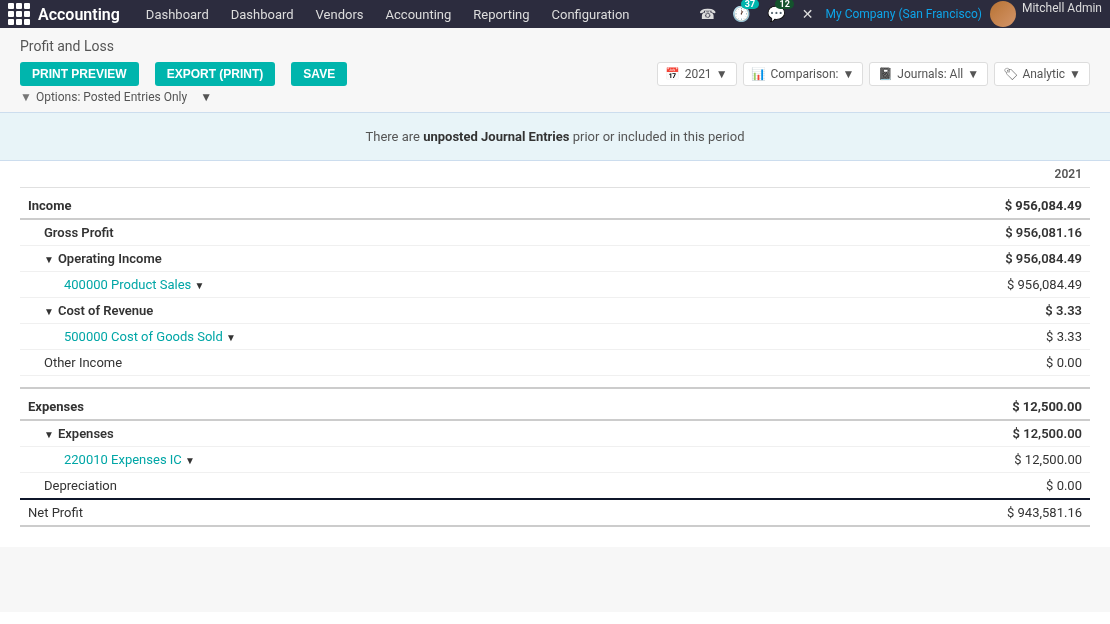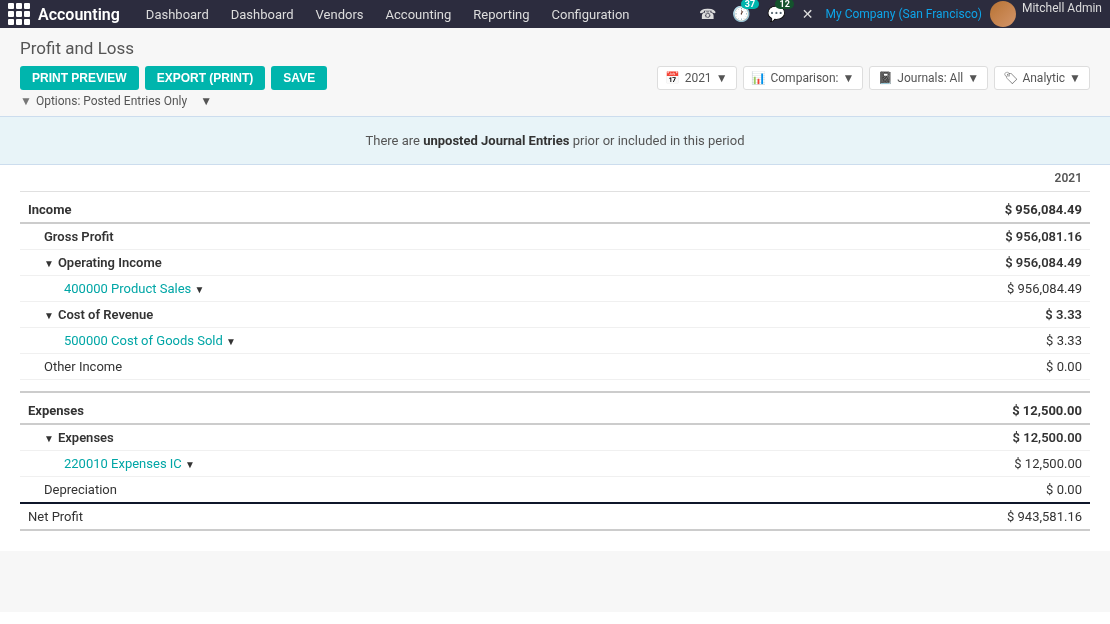--- a/index.html
+++ b/index.html
@@ -104,29 +104,29 @@
     
     .page {
       background: #f7f7f7;
       min-height: 584px;
     }
     .page-header {
       padding: 10px 20px 8px;
       background: #f7f7f7;
     }
     .page-title {
-      font-size: 17px;
+      font-size: 14px;
       font-weight: 400;
       color: #555;
       margin-bottom: 8px;
     }
     .toolbar {
       display: flex;
       align-items: center;
-      gap: 6px;
+      gap: 16px;
       flex-wrap: wrap;
     }
     .btn-teal {
       background: #00b5ad;
       color: #fff;
       border: none;
       padding: 5px 12px;
       border-radius: 3px;
       font-size: 12px;
       font-weight: 600;

